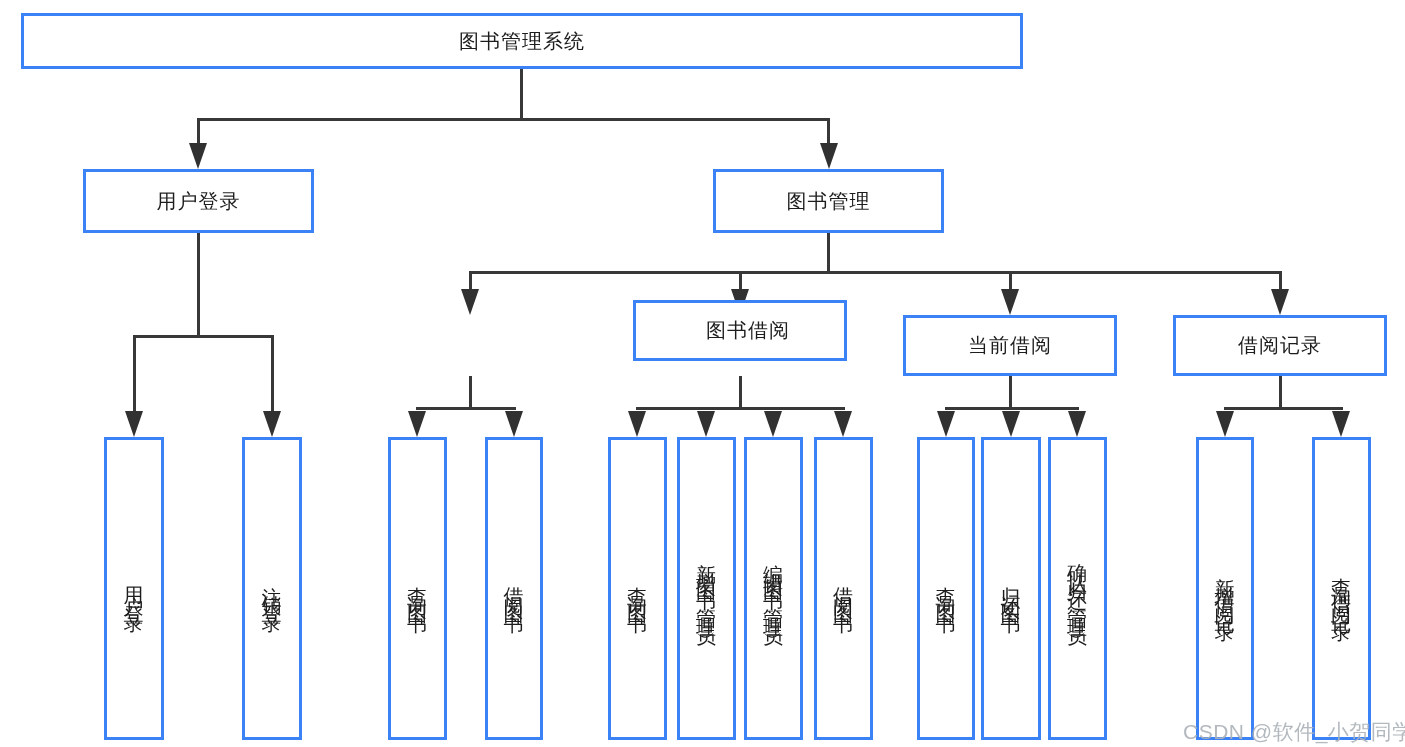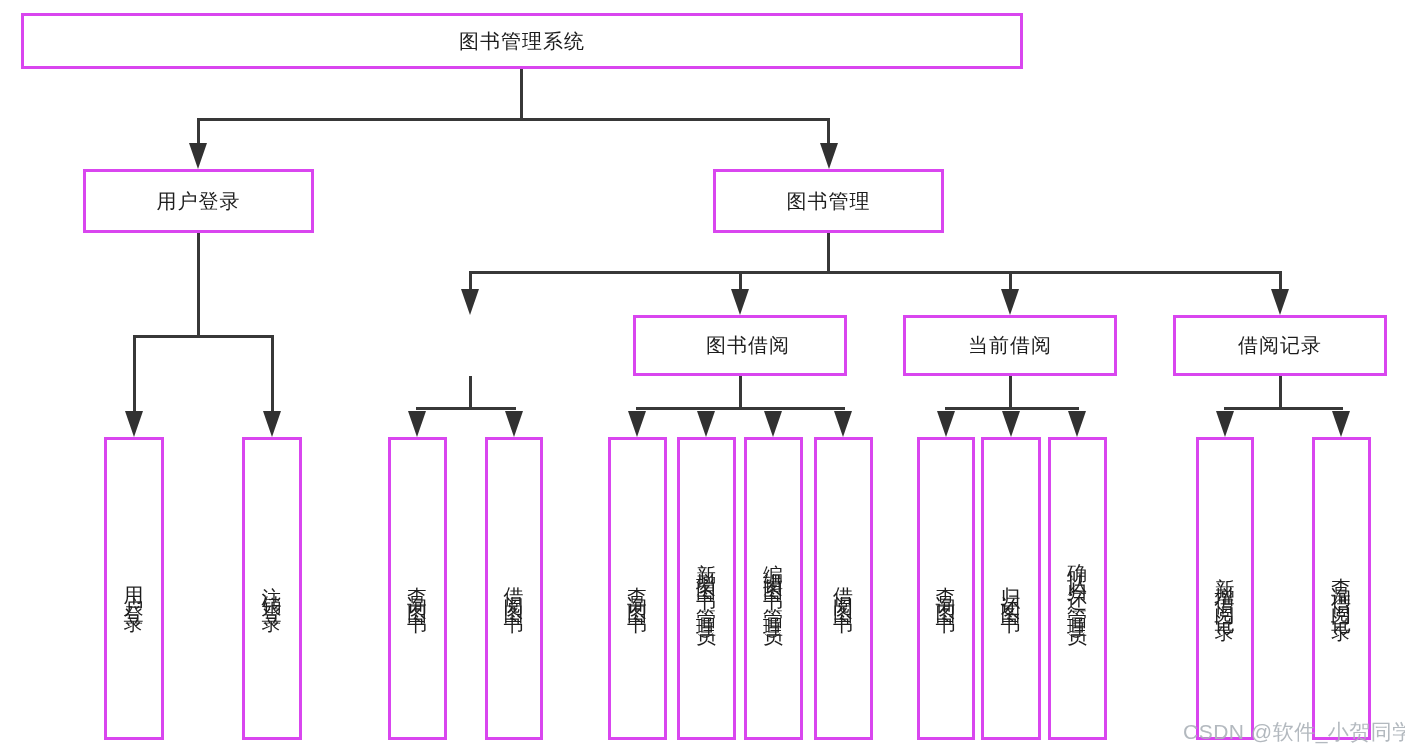--- a/index.html
+++ b/index.html
@@ -7,21 +7,21 @@
     position:relative;
     width:1405px;height:747px;
     background:#ffffff;
     overflow:hidden;
     font-family:"Liberation Sans","DejaVu Sans",sans-serif;
     color:#1d1d1d;
   }
   .box{
     position:absolute;
     box-sizing:border-box;
-    border:3px solid #d946ef;
+    border:3px solid #3b82f6;
     background:#ffffff;
     display:flex;
     align-items:center;
     justify-content:center;
     font-size:20px;
     letter-spacing:1px;
     color:#1d1d1d;
     text-align:center;
   }
   .vtext{
@@ -77,21 +77,21 @@
   <div class="hl" style="left:468.5px;top:271px;width:813px;"></div>
   <div class="vl" style="left:468.5px;top:274px;height:15px;"></div>
   <div class="vl" style="left:738.5px;top:274px;height:15px;"></div>
   <div class="vl" style="left:1008.5px;top:274px;height:15px;"></div>
   <div class="vl" style="left:1278.5px;top:274px;height:15px;"></div>
   <div class="ar" style="left:461px;top:289px;"></div>
   <div class="ar" style="left:731px;top:289px;"></div>
   <div class="ar" style="left:1001px;top:289px;"></div>
   <div class="ar" style="left:1271px;top:289px;"></div>
 
-  <div class="box" style="left:633px;top:315px;width:214px;height:61px;padding-left:16px;">图书借阅</div>
+  <div class="box" style="left:633px;top:300px;width:214px;height:61px;padding-left:16px;">图书借阅</div>
   <div class="box" style="left:903px;top:315px;width:214px;height:61px;">当前借阅</div>
   <div class="box" style="left:1173px;top:315px;width:214px;height:61px;">借阅记录</div>
 
   <div class="vl" style="left:468.5px;top:376px;height:34px;"></div>
   <div class="hl" style="left:416px;top:407px;width:100px;"></div>
   <div class="ar" style="left:408px;top:411px;"></div>
   <div class="ar" style="left:505px;top:411px;"></div>
 
   <div class="vl" style="left:738.5px;top:376px;height:34px;"></div>
   <div class="hl" style="left:636px;top:407px;width:209px;"></div>

